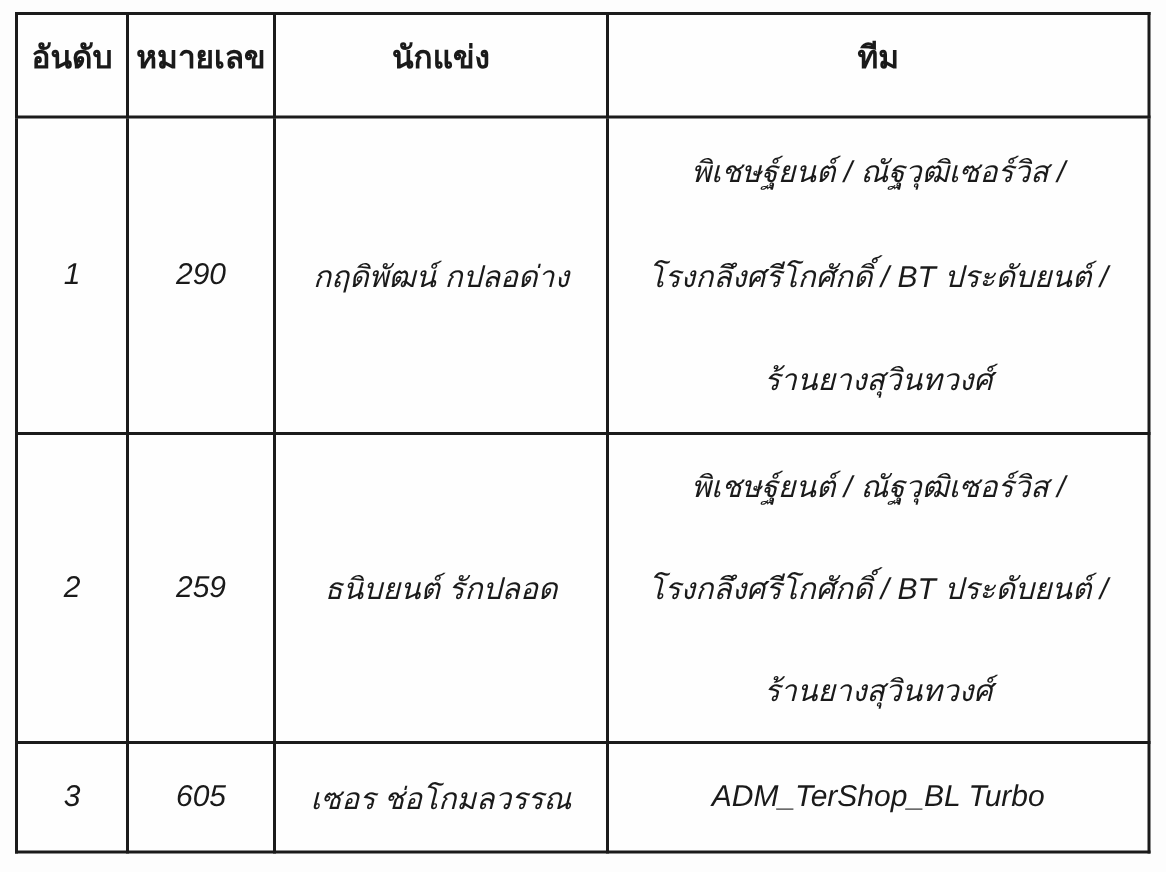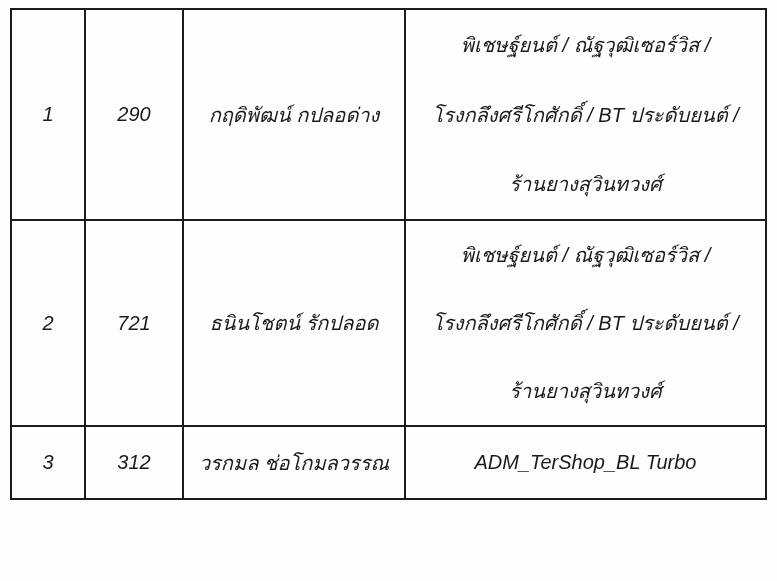--- a/index.html
+++ b/index.html
@@ -73,48 +73,62 @@
 <div class="page">
   <table class="results">
     <colgroup>
       <col class="c-rank">
       <col class="c-number">
       <col class="c-racer">
       <col class="c-team">
     </colgroup>
 
     <tbody>
+        <tr class="header-row">
+      <th>
+        <div class="hdr-inner">อันดับ</div>
+      </th>
+      <th>
+        <div class="hdr-inner">หมายเลข</div>
+      </th>
+      <th>
+        <div class="hdr-inner">นักแข่ง</div>
+      </th>
+      <th>
+        <div class="hdr-inner">ทีม</div>
+      </th>
+    </tr>
 
     <tr class="row-tall">
       <td class="cell">1</td>
       <td class="cell">290</td>
       <td class="cell">กฤดิพัฒน์ กปลอด่าง</td>
       <td class="cell">
         <div class="team-multiline">
           <div class="team-line">พิเชษฐ์ยนต์ / ณัฐวุฒิเซอร์วิส /</div>
           <div class="team-line">โรงกลึงศรีโกศักดิ์ / BT ประดับยนต์ /</div>
           <div class="team-line">ร้านยางสุวินทวงศ์</div>
         </div>
       </td>
     </tr>
 
     <tr class="row-mid">
       <td class="cell">2</td>
-      <td class="cell">721</td>
-      <td class="cell">ธนินโชตน์ รักปลอด</td>
+      <td class="cell">259</td>
+      <td class="cell">ธนิบยนต์ รักปลอด</td>
       <td class="cell">
         <div class="team-multiline">
           <div class="team-line">พิเชษฐ์ยนต์ / ณัฐวุฒิเซอร์วิส /</div>
           <div class="team-line">โรงกลึงศรีโกศักดิ์ / BT ประดับยนต์ /</div>
           <div class="team-line">ร้านยางสุวินทวงศ์</div>
         </div>
       </td>
     </tr>
 
     <tr class="row-short">
       <td class="cell">3</td>
-      <td class="cell">312</td>
-      <td class="cell">วรกมล ช่อโกมลวรรณ</td>
+      <td class="cell">605</td>
+      <td class="cell">เซอร ช่อโกมลวรรณ</td>
       <td class="cell">ADM_TerShop_BL Turbo</td>
     </tr>
   </tbody>
     </table>
 </div>
 
 </body></html>

